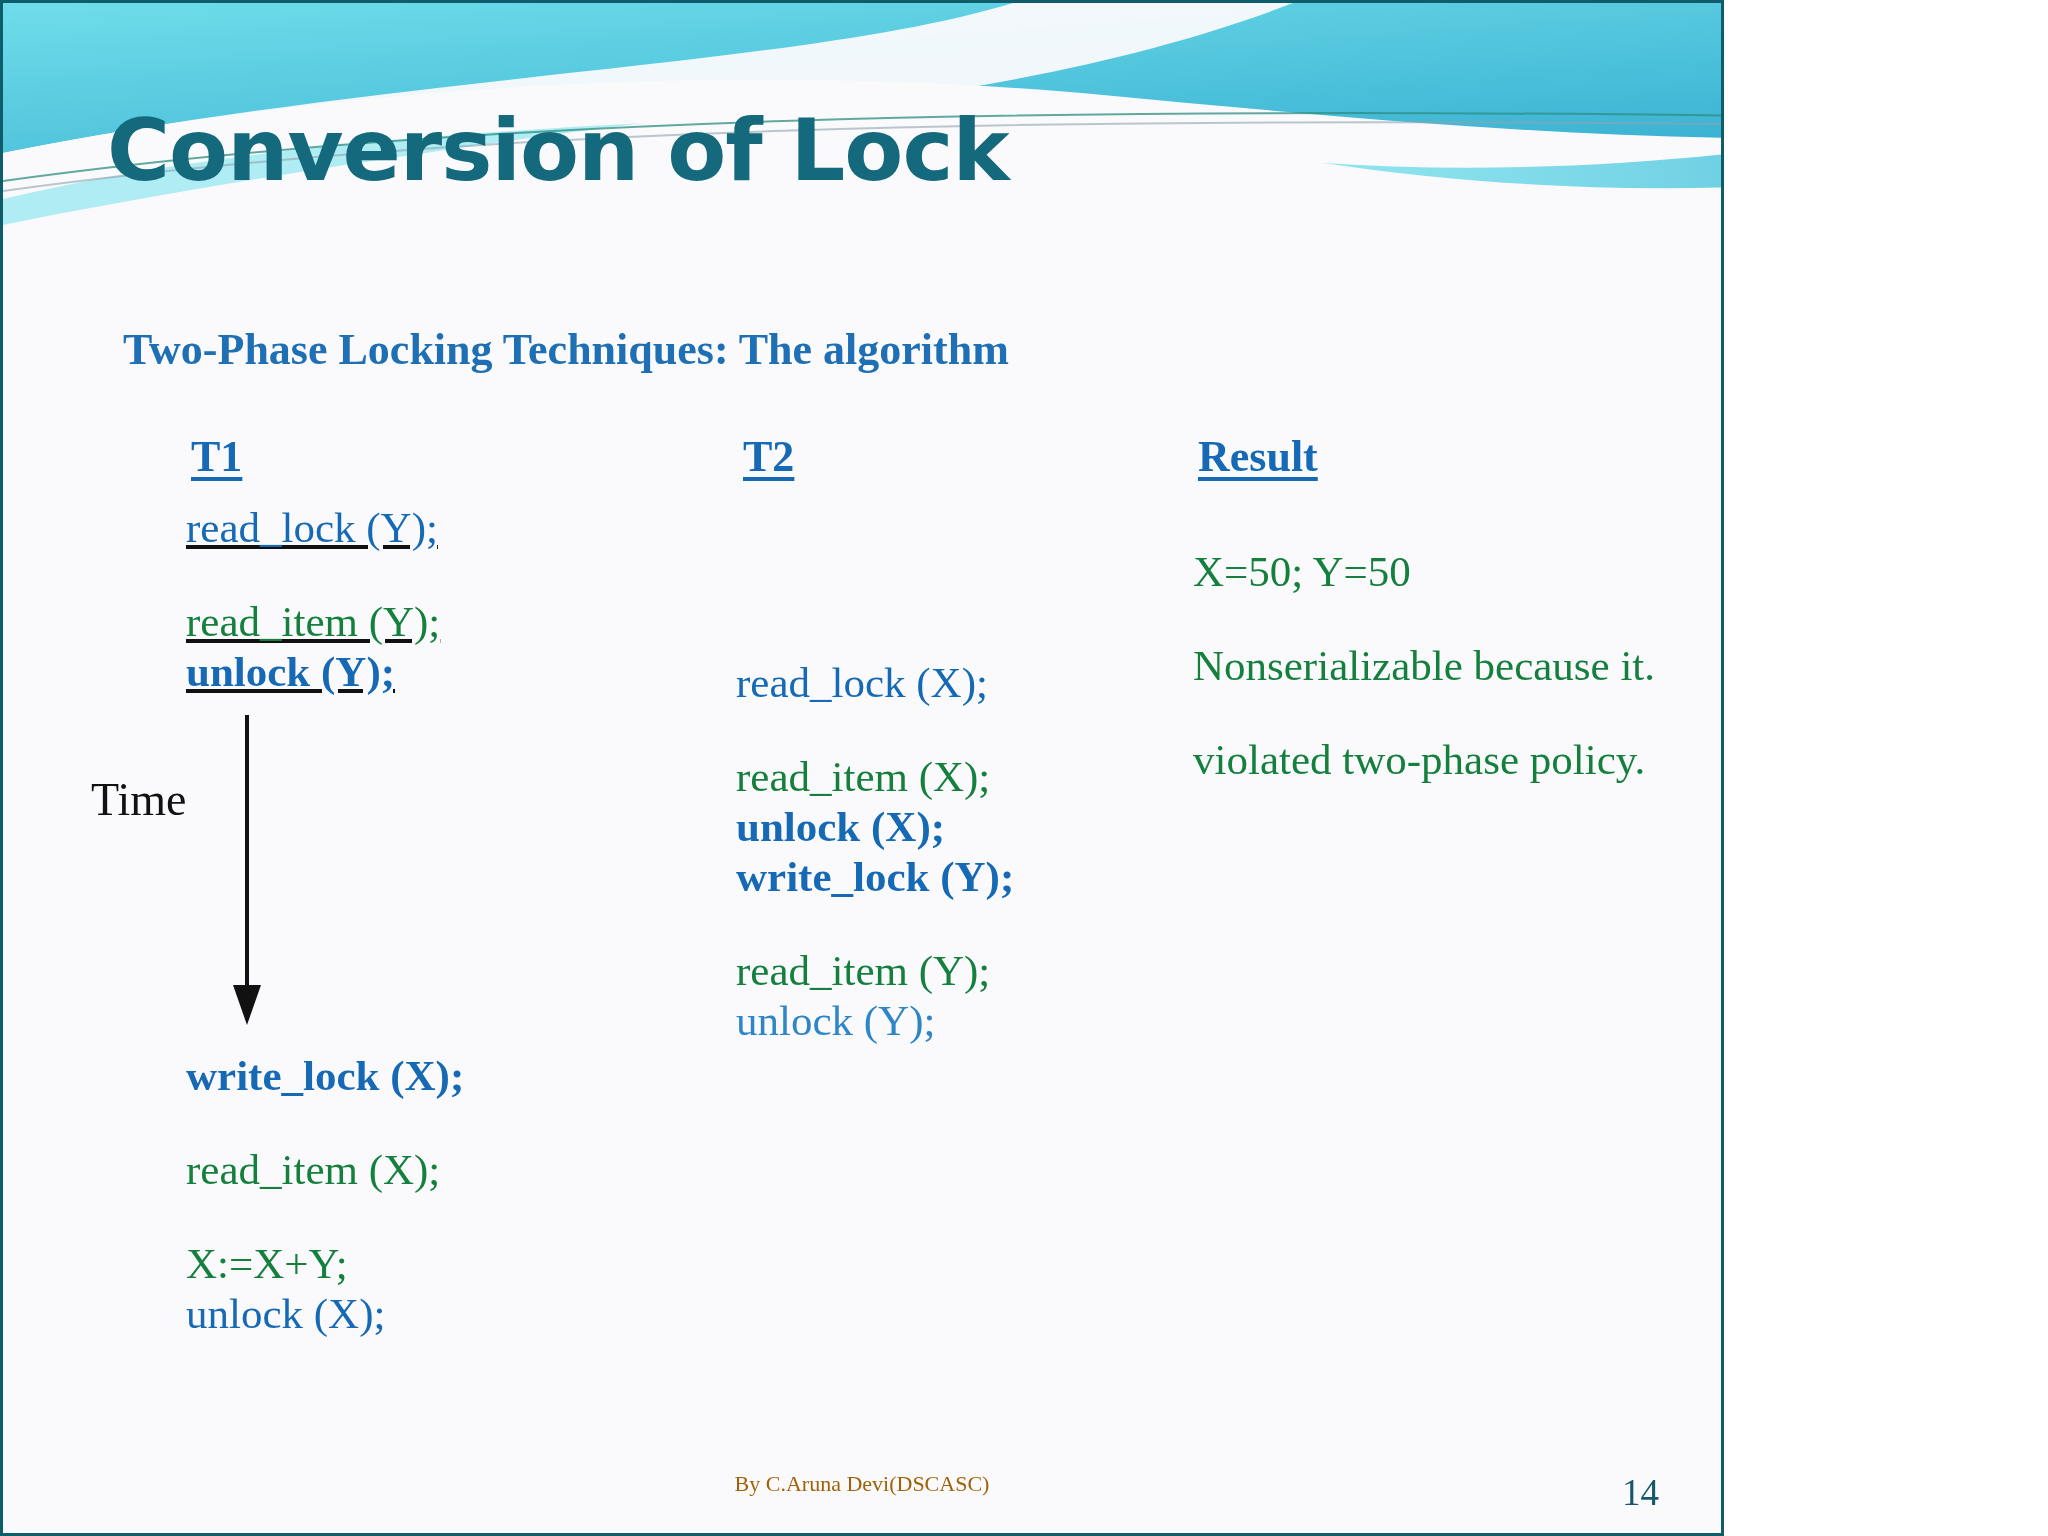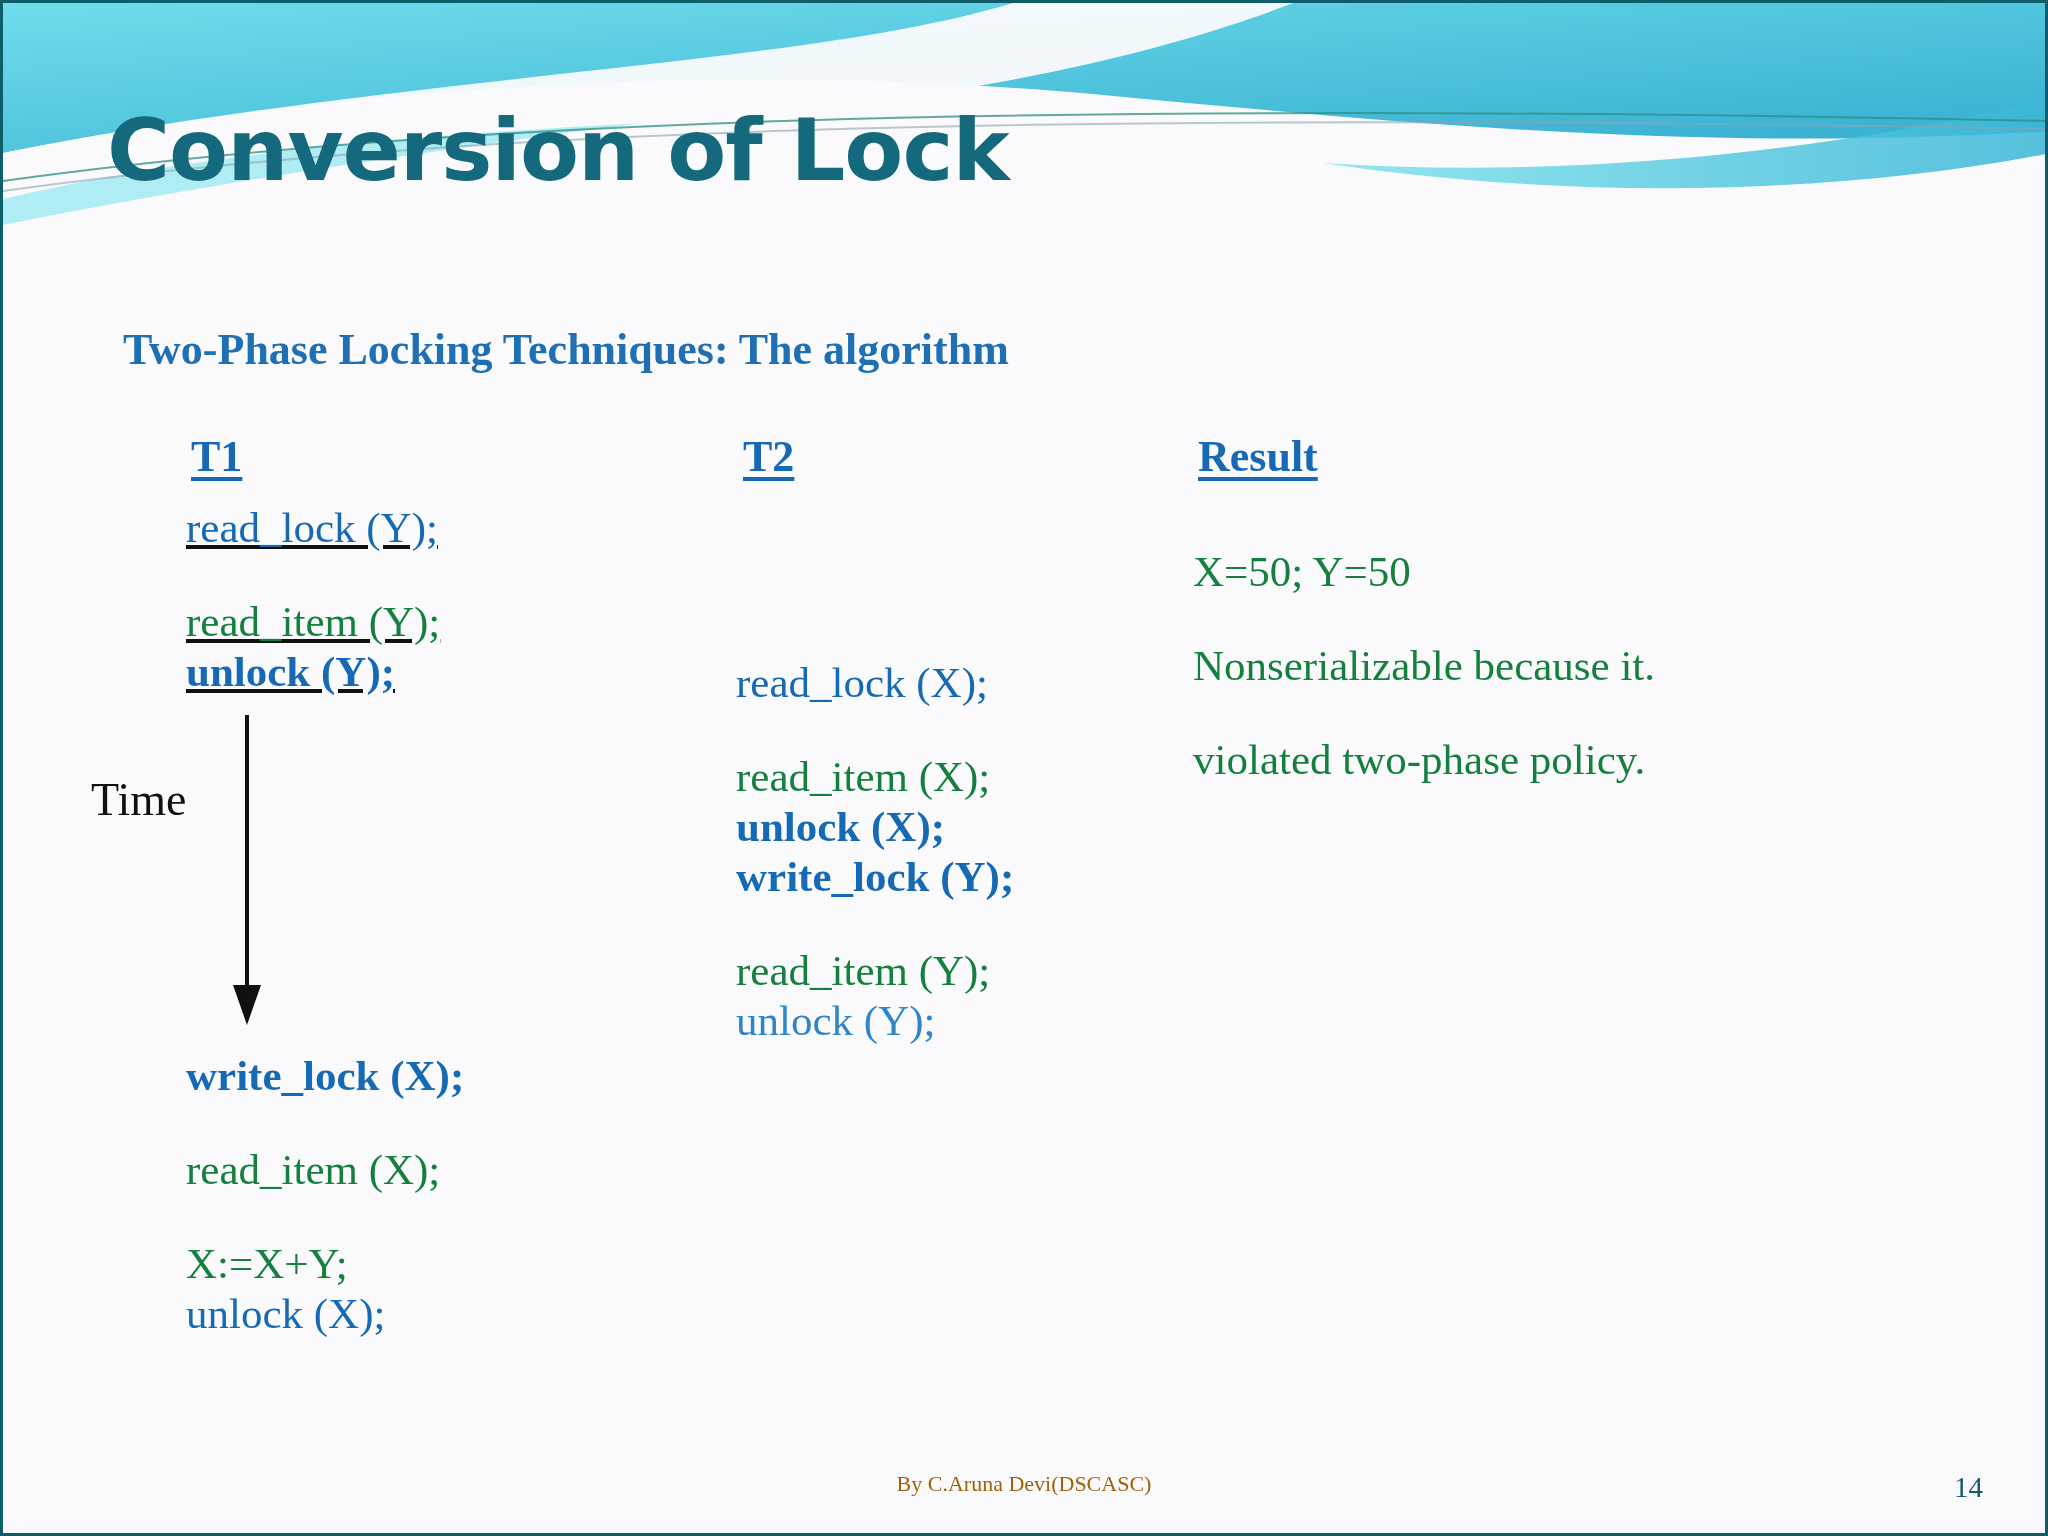--- a/index.html
+++ b/index.html
@@ -2,21 +2,21 @@
 <html><head>
 <meta charset="utf-8">
 <style>
   html, body {
     margin: 0;
     padding: 0;
     background: #ffffff;
   }
   .slide {
     position: relative;
-    width: 2048px;
+    width: 1724px;
     height: 1536px;
     background: #FAFAFC;
     overflow: hidden;
     box-sizing: border-box;
     border: 3px solid #0F5C6B;
     font-family: "Liberation Serif", serif;
   }
 
   
   .header-art {
@@ -105,21 +105,21 @@
     text-align: center;
     font-family: "Liberation Serif", serif;
     font-size: 22px;
     color: #a16207;
   }
   .page-number {
     position: absolute;
     right: 62px;
     top: 1468px;
     font-family: "Liberation Serif", serif;
-    font-size: 29px;
+    font-size: 37px;
     color: #17596B;
   }
 </style>
 </head>
 <body>
 
 <div class="slide">
 
   <div class="header-art">
     <svg width="2048" height="230" viewBox="0 0 2048 230" xmlns="http://www.w3.org/2000/svg">

